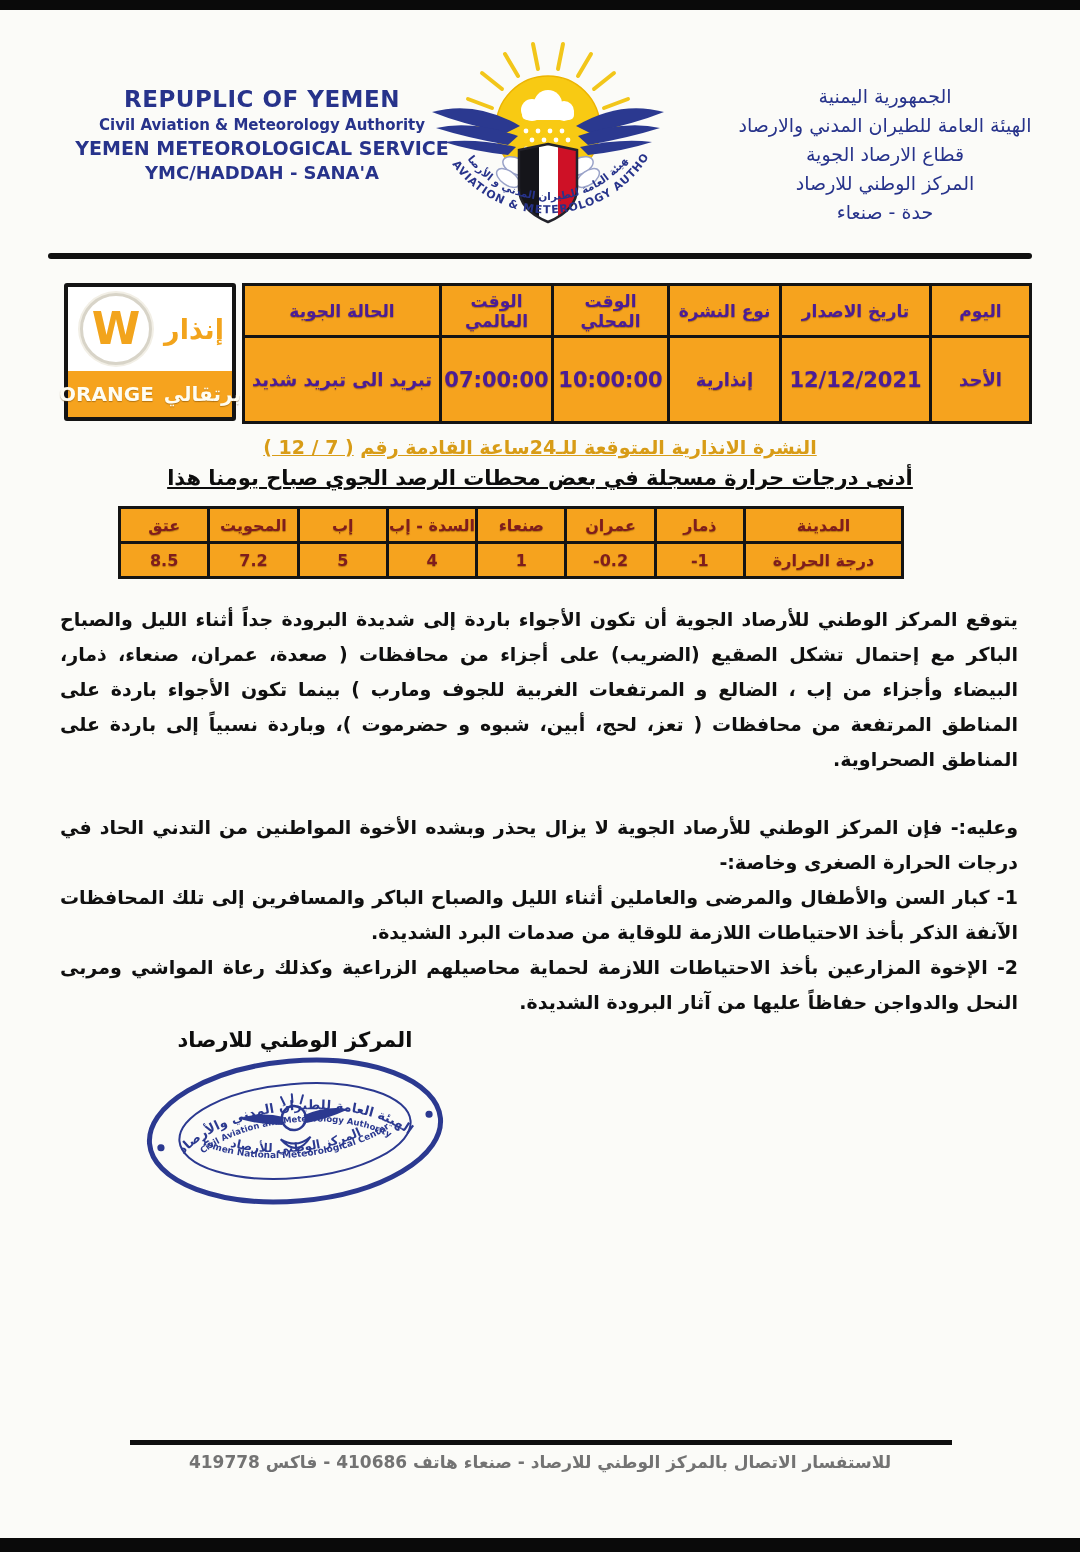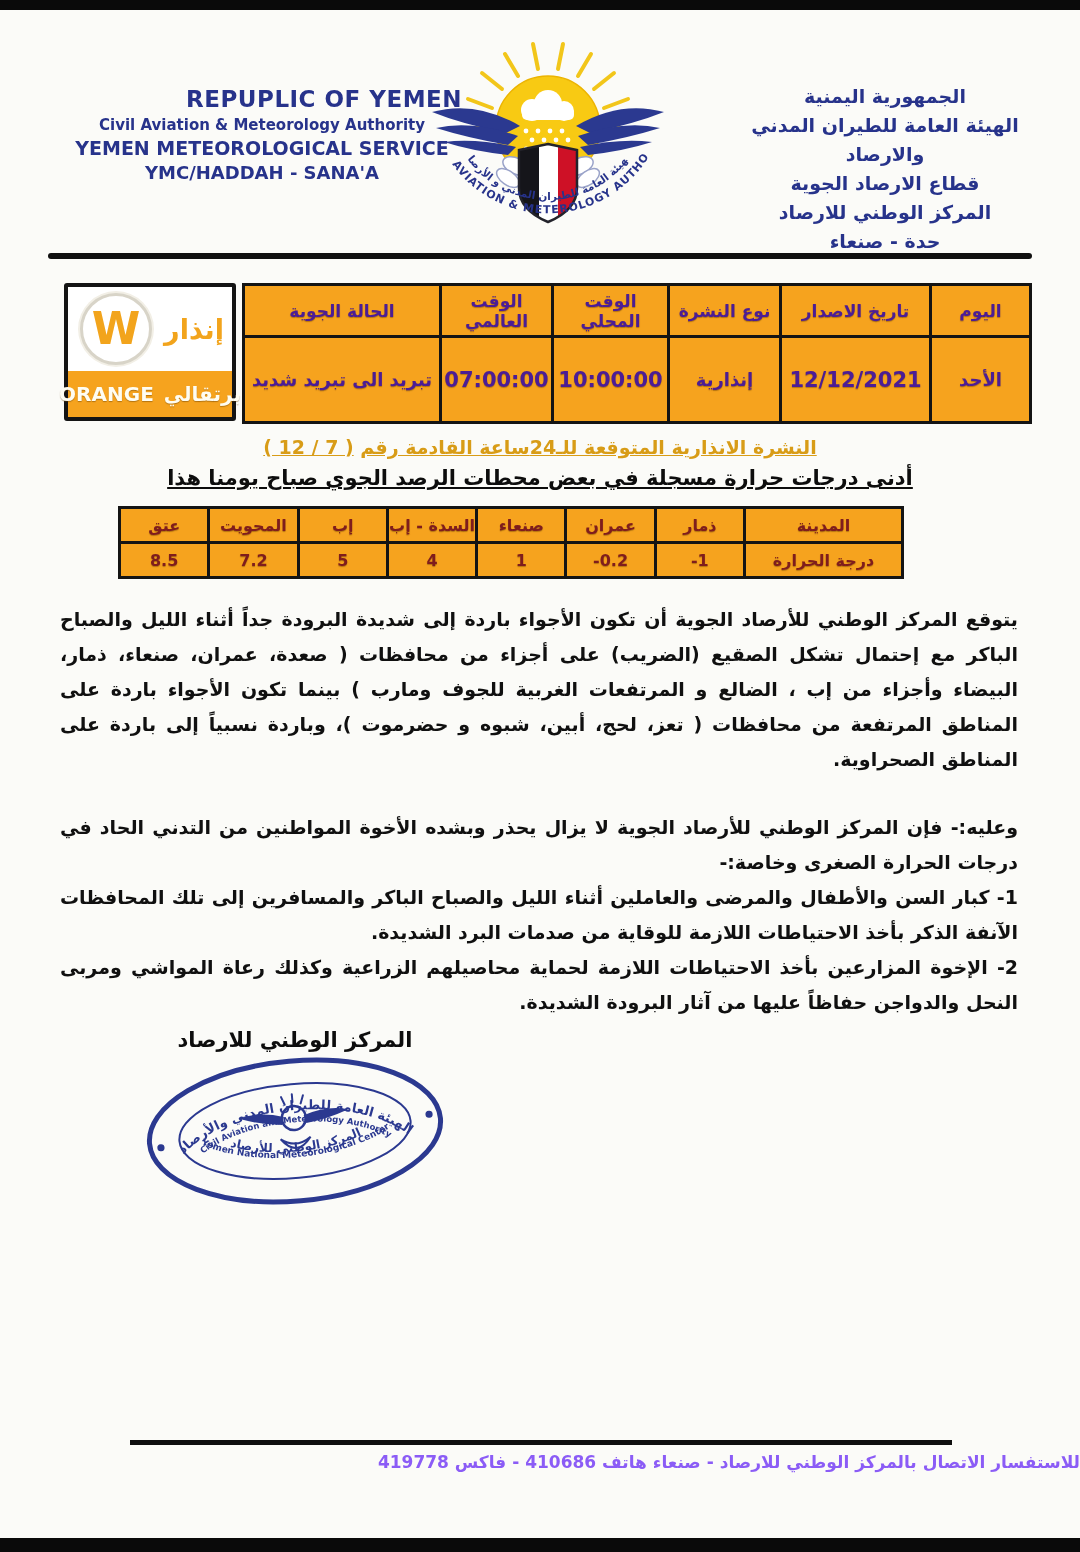--- a/index.html
+++ b/index.html
@@ -7,29 +7,29 @@
     position:relative;width:1080px;height:1552px;margin:0 auto;
     background:#fbfbf8;overflow:hidden;
     font-family:"DejaVu Sans",sans-serif;
   }
   .bar{position:absolute;left:0;width:1080px;background:#0a0a0a;}
   .bar.top{top:0;height:10px;}
   .bar.bottom{bottom:0;height:14px;}
 
   
   .hdr-en{position:absolute;left:62px;top:86px;width:400px;text-align:center;color:#27338b;font-weight:bold;}
-  .hdr-en .en1{font-size:23px;letter-spacing:.5px;text-align:right;}
+  .hdr-en .en1{font-size:23px;letter-spacing:.5px;}
   .hdr-en .en2{font-size:15px;margin-top:4px;}
   .hdr-en .en3{font-size:19px;margin-top:3px;}
   .hdr-en .en4{font-size:18px;margin-top:3px;}
   .hdr-en .from{font-size:21px;margin-top:26px;text-align:left;padding-left:20px;}
 
   .logo-wrap{position:absolute;left:428px;top:38px;width:240px;height:212px;}
 
-  .hdr-ar{position:absolute;right:30px;top:82px;width:330px;text-align:center;color:#27338b;font-weight:bold;font-size:19px;line-height:29px;direction:rtl;}
+  .hdr-ar{position:absolute;right:30px;top:82px;width:330px;text-align:center;color:#27338b;font-weight:normal;font-size:19px;line-height:29px;direction:rtl;}
 
   .divider1{position:absolute;left:48px;top:253px;width:984px;height:6px;background:#101010;border-radius:3px;}
 
   
   .info-row{position:absolute;left:64px;top:283px;width:968px;height:138px;display:flex;direction:rtl;}
   table.t1{border-collapse:collapse;flex:1;direction:rtl;table-layout:fixed;}
   table.t1 th,table.t1 td{
     border:3px solid #141414;background:#f6a31e;color:#4c1d95;
     font-weight:bold;text-align:center;vertical-align:middle;padding:0 2px;
     text-shadow:0 1px 1px rgba(100,60,0,.45);
@@ -80,22 +80,22 @@
   .body p{margin:0;}
   .body p.gap{margin-top:33px;}
 
   
   .sig{position:absolute;left:150px;top:1028px;width:290px;text-align:center;direction:rtl;
     color:#0d0d0d;font-weight:bold;font-size:21px;}
   .stamp-wrap{position:absolute;left:140px;top:1056px;width:310px;height:150px;transform:rotate(-5deg);}
 
   
   .footline{position:absolute;left:130px;top:1440px;width:822px;height:5px;background:#0f0f0f;}
-  .footer{position:absolute;left:0;top:1452px;width:100%;direction:rtl;
-    color:#8b5cf6;font-weight:bold;font-size:17px;}
+  .footer{position:absolute;left:0;top:1452px;width:100%;text-align:center;direction:rtl;
+    color:#737373;font-weight:bold;font-size:17px;}
 </style>
 </head>
 <body>
 
 <div class="page">
   <div class="bar top"></div>
 
   <div class="hdr-en">
     <div class="en1">REPUPLIC OF YEMEN</div>
     <div class="en2">Civil Aviation &amp; Meteorology Authority</div>

